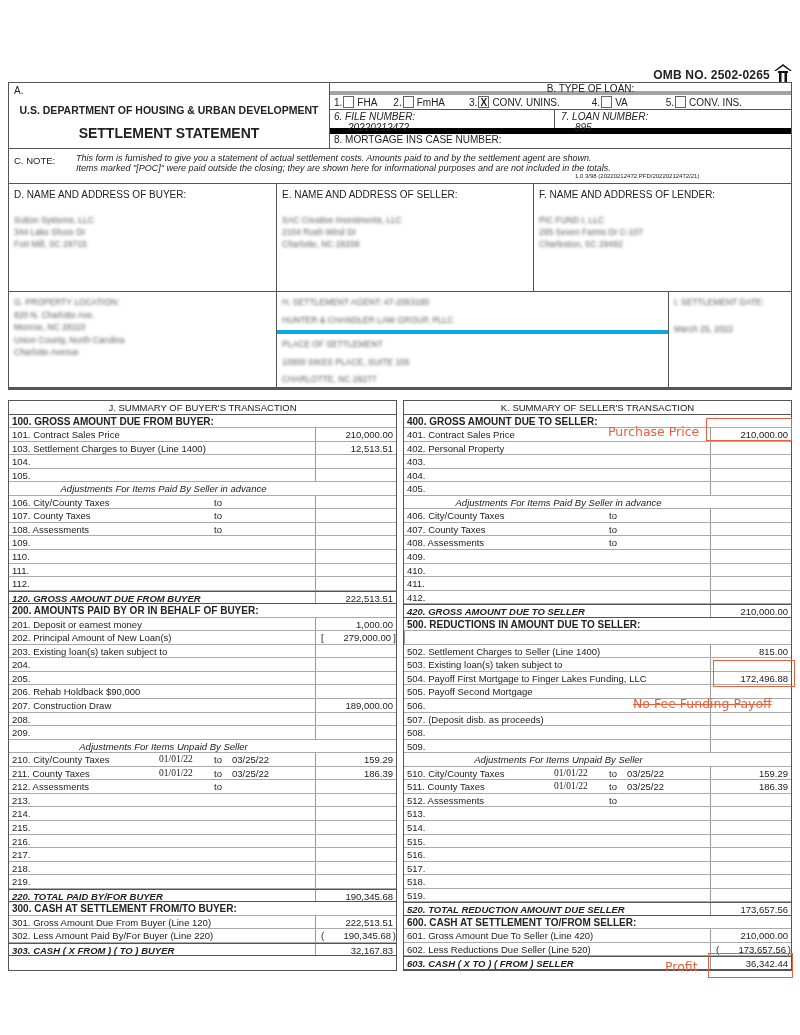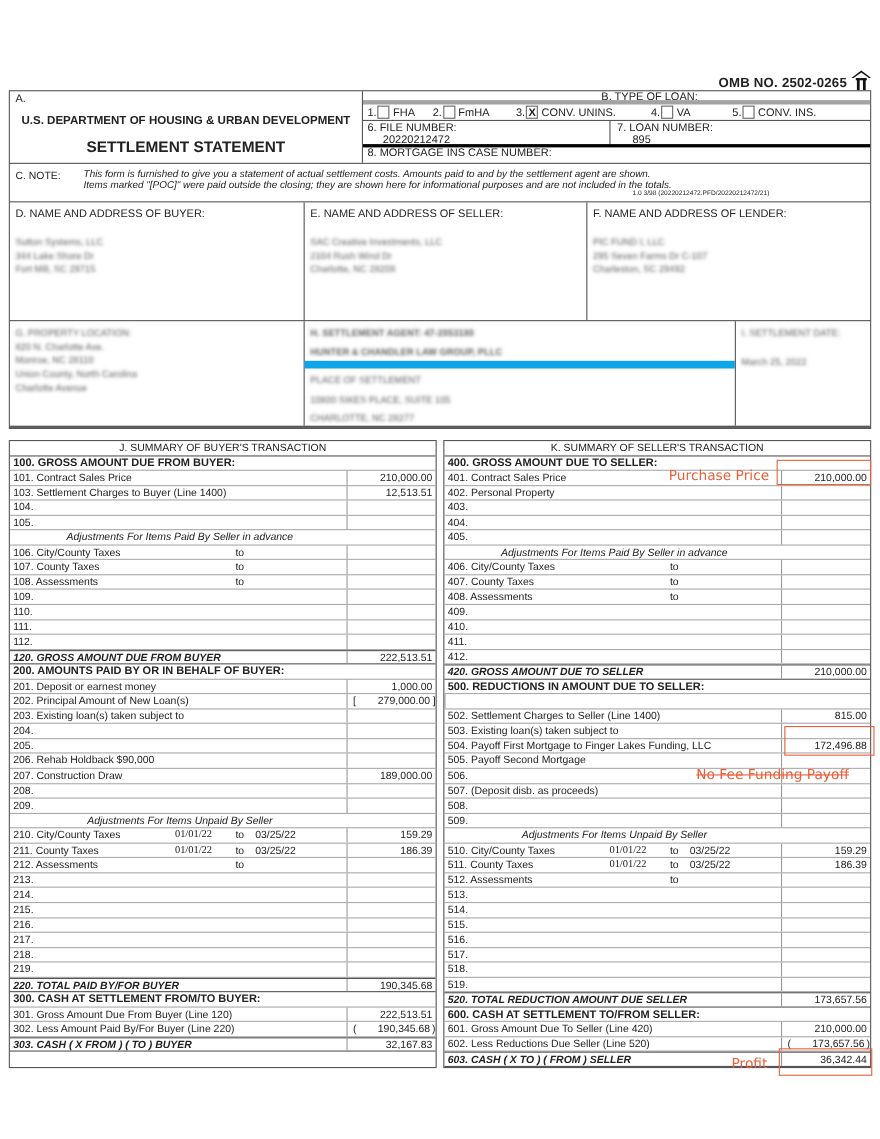--- a/index.html
+++ b/index.html
@@ -15,21 +15,21 @@
   .hdr { display: flex; height: 66px; border-bottom: 1px solid #555; }
   .hdr-left { width: 321px; border-right: 1px solid #555; position: relative; }
   .hdr-left .a-label { position: absolute; left: 5px; top: 2px; font-size: 10px; }
   .hdr-left .dept { position: absolute; left: 0; right: 0; top: 21px; text-align: center; font-size: 10.5px; font-weight: bold; }
   .hdr-left .title { position: absolute; left: 0; right: 0; top: 42px; text-align: center; font-size: 14px; font-weight: bold; }
   .hdr-right { flex: 1; display: flex; flex-direction: column; }
   .loan-type-title { height: 12px; font-size: 10px; text-align: center; border-bottom: 4px solid #a3a3a3; line-height: 12px; padding-left: 60px; }
   .loan-types { height: 15px; display: flex; align-items: center; font-size: 10px; border-bottom: 1px solid #555; padding-left: 4px; }
   .loan-type { display: flex; align-items: center; margin-right: 14px; }
   .loan-type .cb { width: 11px; height: 12px; border: 1px solid #666; margin: 0 3px 0 1px; font-size: 10px; font-weight: bold; text-align: center; line-height: 11px; }
-  .file-row { height: 24px; display: flex; border-bottom: 3px solid #000000; font-size: 10px; }
+  .file-row { height: 24px; display: flex; border-bottom: 6px solid #000000; font-size: 10px; font-style: italic; }
   .file-num { width: 225px; border-right: 1px solid #555; padding-left: 4px; line-height: 11px; padding-top: 1px; }
   .loan-num { flex: 1; padding-left: 6px; line-height: 11px; padding-top: 1px; }
   .file-num .val, .loan-num .val { padding-left: 14px; }
   .mort-row { height: 13px; font-size: 10px; padding-left: 4px; line-height: 12px; }
 
   .note { height: 35px; border-bottom: 1px solid #555; position: relative; font-size: 9px; }
   .note .c-label { position: absolute; left: 5px; top: 6px; font-size: 9.5px; }
   .note .c-text { position: absolute; left: 67px; top: 5px; font-style: italic; line-height: 9.5px; }
   .note .ver { position: absolute; left: 566px; top: 24px; font-size: 6px; }
 
@@ -37,21 +37,21 @@
   .party { padding: 5px 5px; font-size: 10px; position: relative; }
   .party.d { width: 268px; border-right: 1px solid #555; }
   .party.e { width: 257px; border-right: 1px solid #555; }
   .party.f { flex: 1; }
   .party .lbl { font-size: 10px; margin-bottom: 14px; }
   .blurred { color: transparent; text-shadow: 0 0 3px rgba(60,60,60,0.85); font-size: 8.5px; line-height: 12px; }
 
   .loc { height: 97px; display: flex; border-bottom: 2px solid #555; }
   .loc-g { width: 268px; border-right: 1px solid #555; padding: 4px 5px; }
   .loc-h { width: 392px; border-right: 1px solid #555; display: flex; flex-direction: column; }
-  .loc-h .agent { height: 43px; border-bottom: 7px solid #0ea5e9; padding: 4px 5px; font-weight: bold; }
+  .loc-h .agent { height: 43px; border-bottom: 4px solid #0ea5e9; padding: 4px 5px; }
   .loc-h .place { flex: 1; padding: 4px 5px; }
   .loc-i { flex: 1; padding: 4px 5px; }
   .loc .blurred { line-height: 12.5px; }
 
   
   .summaries { position: absolute; left: 8px; top: 400px; width: 784px; display: flex; justify-content: space-between; }
   .summary { width: 389px; border: 1px solid #555; font-size: 9.5px; }
   .summary.k { width: 389px; }
   .srow { height: 13.55px; display: flex; border-bottom: 1px solid #aaa; line-height: 13px; }
   .srow:last-child { border-bottom: none; }

